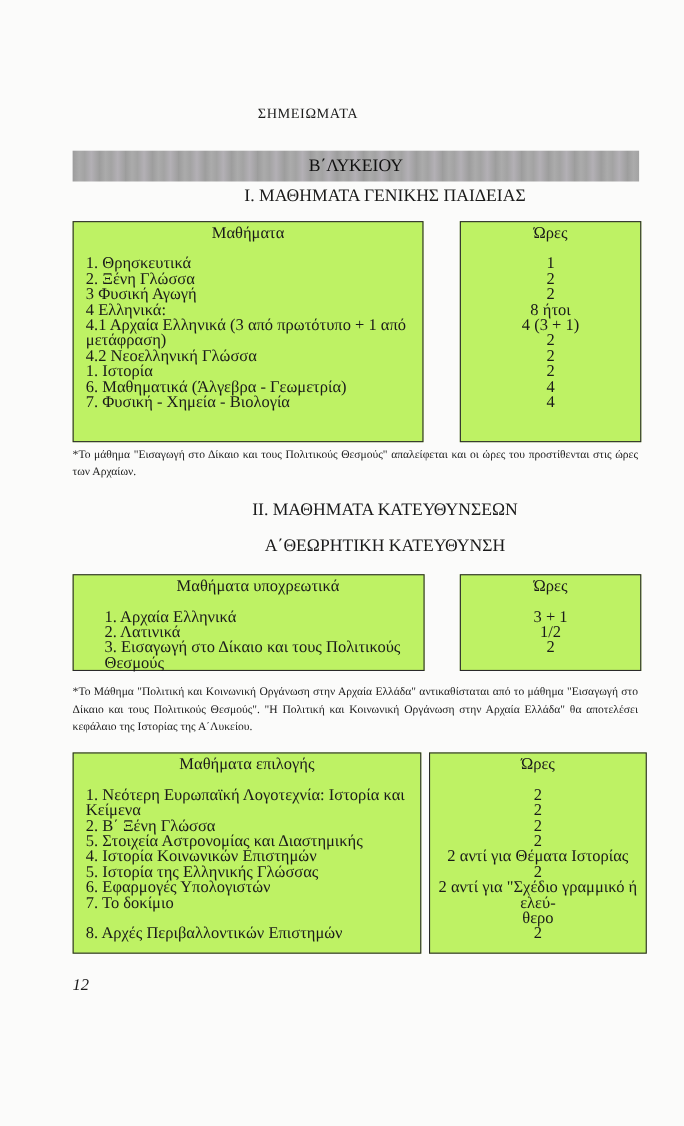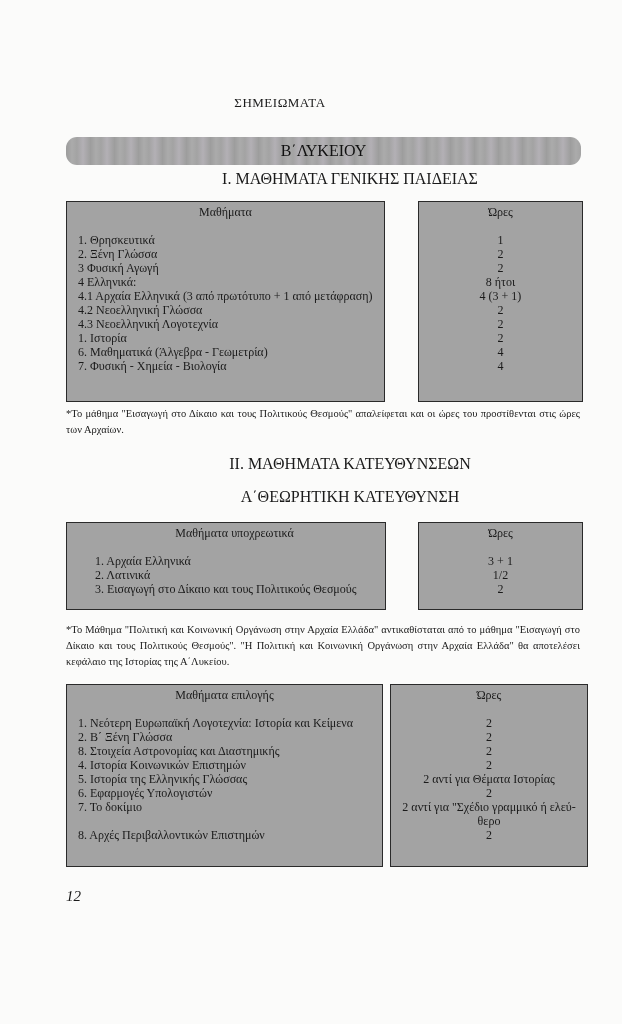--- a/index.html
+++ b/index.html
@@ -6,24 +6,24 @@
   body {
     width: 622px; height: 1024px; background: #fbfbfa;
     font-family: "Liberation Serif", "DejaVu Serif", serif;
     color: #1a1a1a; position: relative; overflow: hidden;
   }
   .abs { position: absolute; }
   .running-head { left: 0; width: 560px; top: 95px; text-align: center; font-size: 13px; letter-spacing: 0.5px; }
   .band {
     left: 66px; width: 515px; top: 137px; height: 28px;
     background: repeating-linear-gradient(90deg, #9c9c9c 0px, #ababab 6px, #a3a3a3 11px, #b3b0b5 17px, #9f9f9f 24px);
-    text-align: center; font-size: 16px; line-height: 28px; color: #111; border-radius: 11px;
+    text-align: center; font-size: 16px; line-height: 28px; color: #111;
   }
   .h-sec { left: 0; width: 622px; text-align: center; font-size: 16px; margin-left: 39px; }
-  .box { border: 1.5px solid #2a2a2a; background: #a3a3a3; font-size: 12px; line-height: 14px; box-sizing: border-box; }
+  .box { border: 1.5px solid #2a2a2a; background: #bef264; font-size: 15px; line-height: 14px; box-sizing: border-box; }
   .box .hdr { text-align: center; margin-top: 3px; margin-bottom: 14px; }
   .box ul { list-style: none; margin: 0; padding: 0 0 0 11px; }
   .box.center ul { padding: 0; text-align: center; }
   .note { left: 66px; width: 514px; font-size: 10.5px; line-height: 16px; text-align: justify; }
   .page-num { left: 66px; top: 888px; font-size: 15px; font-style: italic; }
   .gap { height: 14px; }
 </style>
 </head>
 <body>
 
@@ -35,21 +35,20 @@
 
 <div class="abs box" style="left:66px; top:201px; width:319px; height:201px;">
   <div class="hdr">Μαθήματα</div>
   <ul>
     <li>1. Θρησκευτικά</li>
     <li>2. Ξένη Γλώσσα</li>
     <li>3 Φυσική Αγωγή</li>
     <li>4 Ελληνικά:</li>
     <li>4.1 Αρχαία Ελληνικά (3 από πρωτότυπο + 1 από μετάφραση)</li>
     <li>4.2 Νεοελληνική Γλώσσα</li>
-    <li>4.3 Νεοελληνική Λογοτεχνία</li>
     <li>1. Ιστορία</li>
     <li>6. Μαθηματικά (Άλγεβρα - Γεωμετρία)</li>
     <li>7. Φυσική - Χημεία - Βιολογία</li>
   </ul>
 </div>
 
 <div class="abs box center" style="left:418px; top:201px; width:165px; height:201px;">
   <div class="hdr">Ώρες</div>
   <ul>
     <li>1</li>
@@ -88,21 +87,21 @@
   </ul>
 </div>
 
 <div class="abs note" style="top:622px;">*Το Μάθημα "Πολιτική και Κοινωνική Οργάνωση στην Αρχαία Ελλάδα" αντικαθίσταται από το μάθημα "Εισαγωγή στο Δίκαιο και τους Πολιτικούς Θεσμούς". "Η Πολιτική και Κοινωνική Οργάνωση στην Αρχαία Ελλάδα" θα αποτελέσει κεφάλαιο της Ιστορίας της Α΄Λυκείου.</div>
 
 <div class="abs box" style="left:66px; top:684px; width:317px; height:183px;">
   <div class="hdr">Μαθήματα επιλογής</div>
   <ul>
     <li>1. Νεότερη Ευρωπαϊκή Λογοτεχνία: Ιστορία και Κείμενα</li>
     <li>2. Β΄ Ξένη Γλώσσα</li>
-    <li>8. Στοιχεία Αστρονομίας και Διαστημικής</li>
+    <li>5. Στοιχεία Αστρονομίας και Διαστημικής</li>
     <li>4. Ιστορία Κοινωνικών Επιστημών</li>
     <li>5. Ιστορία της Ελληνικής Γλώσσας</li>
     <li>6. Εφαρμογές Υπολογιστών</li>
     <li>7. Το δοκίμιο</li>
     <li class="gap"></li>
     <li>8. Αρχές Περιβαλλοντικών Επιστημών</li>
   </ul>
 </div>
 
 <div class="abs box center" style="left:390px; top:684px; width:198px; height:183px;">

